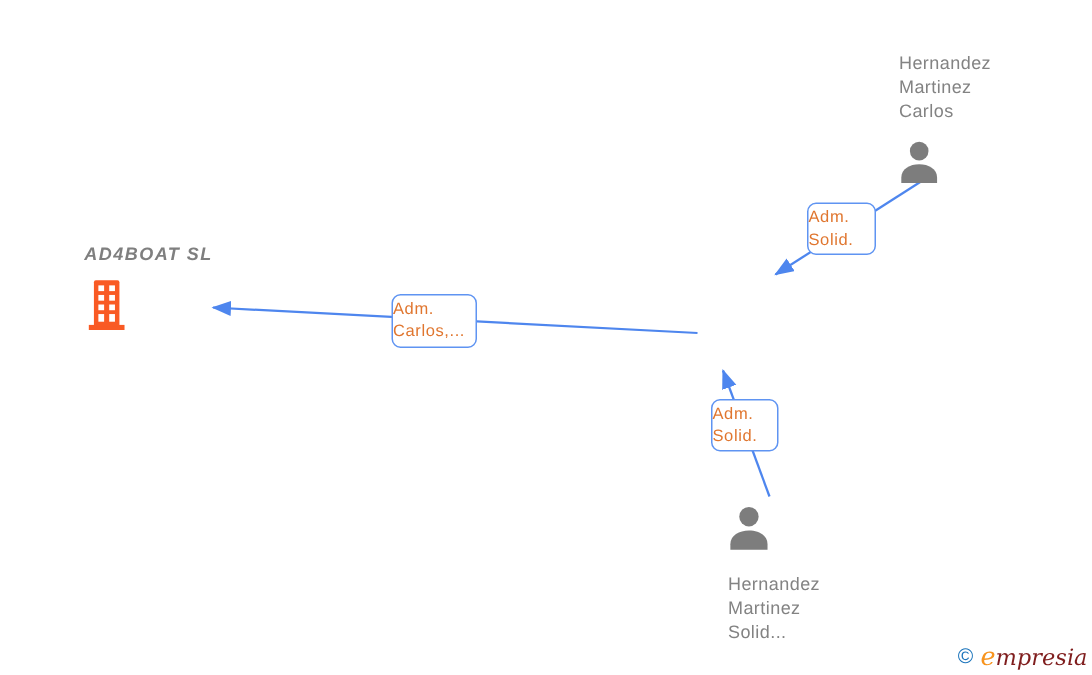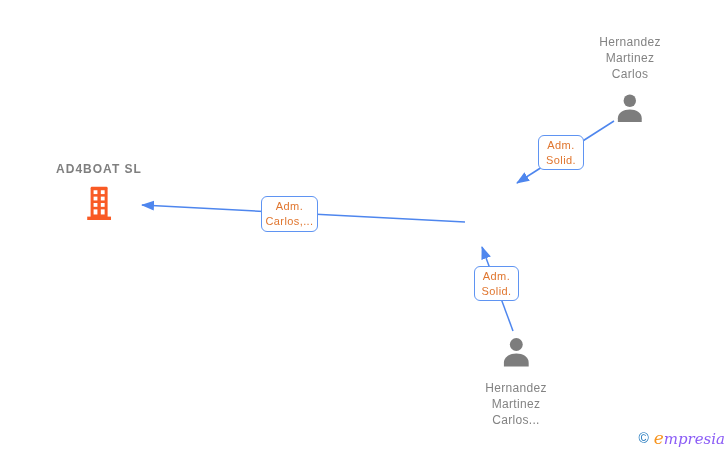--- a/index.html
+++ b/index.html
@@ -1,45 +1,45 @@
 <!DOCTYPE html>
 <html><head>
 <meta charset="utf-8">
 <style>
   html,body{margin:0;padding:0;background:#fff;}
   .canvas{
     position:relative;width:728px;height:450px;background:#ffffff;overflow:hidden;
     font-family:"Liberation Sans", sans-serif;
   }
   .edges-layer{position:absolute;left:0;top:0;width:728px;height:450px;}
-  .node{position:absolute;display:flex;flex-direction:column;align-items:center;transform:translateX(-50%);}
+  .node{position:absolute;display:flex;flex-direction:column;align-items:flex-start;transform:translateX(-50%);}
   .node-label{
     color:#838383;font-size:12px;line-height:15px;text-align:center;white-space:nowrap;
   }
-  .company .node-label{font-weight:bold;letter-spacing:1px;color:#7f7f7f;}
+  .company .node-label{font-weight:bold;letter-spacing:1px;color:#7f7f7f;font-style:italic;}
   .person .node-label{letter-spacing:0.3px;line-height:16px;}
   .icon-wrap{display:block;}
   .gap-sm{margin-top:7px;}
   .gap-md{margin-top:9px;}
   .gap-lg{margin-top:12px;}
   .edge-label{
     position:absolute;box-sizing:border-box;background:#ffffff;
     border:1.5px solid #5f94f2;border-radius:6px;
-    color:#e0762f;font-size:11px;line-height:15px;text-align:center;
+    color:#e0762f;font-size:11px;line-height:15px;text-align:left;
     display:flex;flex-direction:column;justify-content:center;
     letter-spacing:0.4px;
   }
   .logo{
     position:absolute;right:3px;bottom:2px;white-space:nowrap;
     font-family:"DejaVu Serif", serif;font-size:15px;
   }
   .logo .copy{color:#1c75bc;font-family:"Liberation Sans",sans-serif;font-size:14px;vertical-align:1px;}
   .logo .brand{font-style:italic;}
   .logo .brand-e{color:#f7941e;font-size:17px;}
-  .logo .brand-rest{color:#8b5cf6;margin-top:16px;}
+  .logo .brand-rest{color:#7f1d1d;margin-top:16px;}
 </style>
 </head>
 <body>
 
 <div class="canvas">
 
   <svg class="edges-layer" width="728" height="450" viewBox="0 0 728 450">
     <defs>
       <marker id="arrow" markerUnits="userSpaceOnUse" markerWidth="14" markerHeight="12" refX="12" refY="5" orient="auto">
         <path d="M0,0 L13,5 L0,10 z" fill="#4e86ee"></path>
@@ -89,21 +89,21 @@
     <span class="icon-wrap">
       <svg width="28" height="30" viewBox="0 0 26 27">
         <g fill="#7d7d7d">
           <circle cx="13" cy="6.5" r="6"></circle>
           <path d="M1.5 27 v-3.5 c0 -5.5 5.5 -8.5 11.5 -8.5 s11.5 3 11.5 8.5 V27 z"></path>
         </g>
       </svg>
     </span>
     <div class="node-label gap-md">Hernandez</div>
     <div class="node-label">Martinez</div>
-    <div class="node-label">Carlos...</div>
+    <div class="node-label">Solid...</div>
   </div>
 
   <div class="edge-label" style="left:538px;top:135px;width:46px;height:35px;">
     <div>Adm.</div>
     <div>Solid.</div>
   </div>
 
   <div class="edge-label" style="left:474px;top:266px;width:45px;height:35px;">
     <div>Adm.</div>
     <div>Solid.</div>

